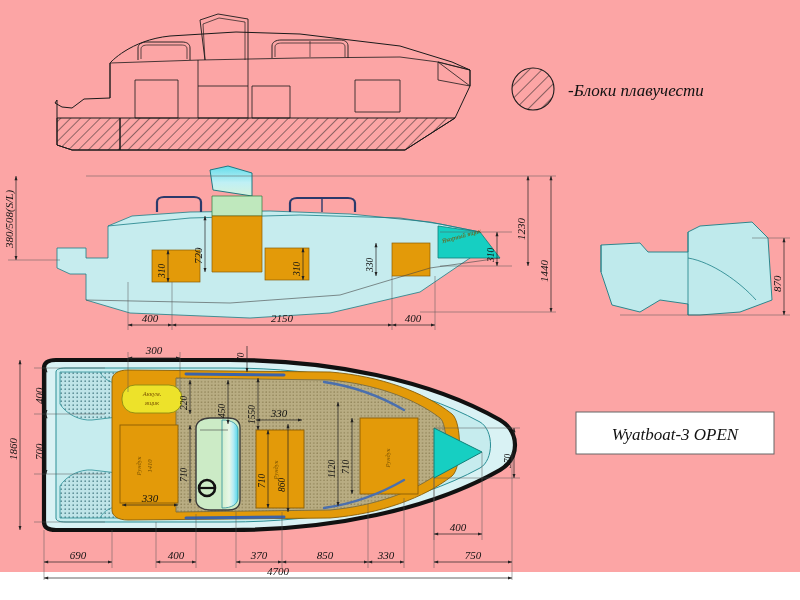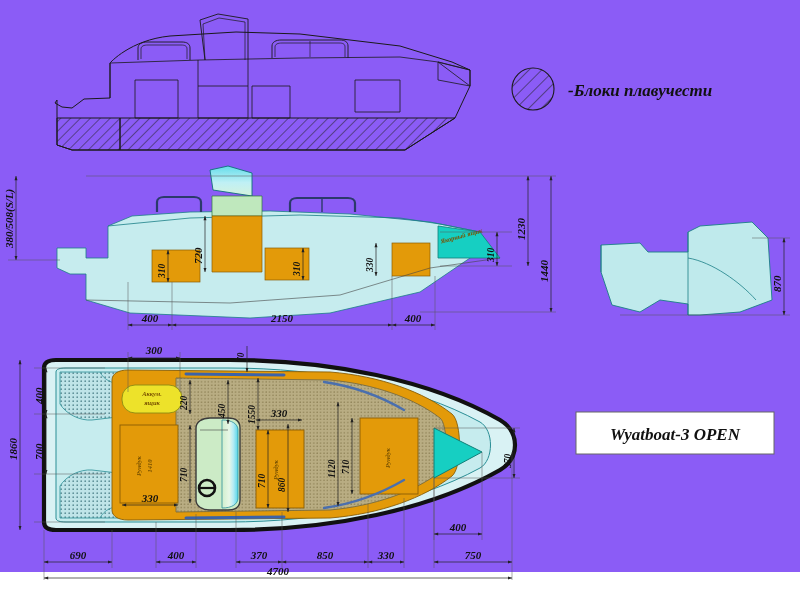--- a/index.html
+++ b/index.html
@@ -1,18 +1,18 @@
 <!DOCTYPE html>
 <html><head>
 <meta charset="utf-8">
 <style>
   html,body{margin:0;padding:0;background:#ffffff;}
   body{width:800px;height:600px;overflow:hidden;
        font-family:"Liberation Sans","DejaVu Sans",sans-serif;}
-  #stage{position:relative;width:800px;height:572px;background:#8b5cf6;font-weight:bold;}
+  #stage{position:relative;width:800px;height:572px;background:#fca5a5;}
   svg{display:block;}
   .dimtxt{font-family:"Liberation Serif","DejaVu Serif",serif;font-style:italic;
           font-size:11px;fill:#111;}
   .dimtxt.sm{font-size:9.5px;}
   .lbl-ru{font-family:"Liberation Serif","DejaVu Serif",serif;font-style:italic;
           font-size:6.5px;fill:#7a5200;}
   .legend-txt{font-family:"Liberation Serif","DejaVu Serif",serif;font-style:italic;
               font-size:17px;fill:#111;}
   .title-txt{font-family:"Liberation Serif","DejaVu Serif",serif;font-style:italic;
              font-size:17px;fill:#111;}

